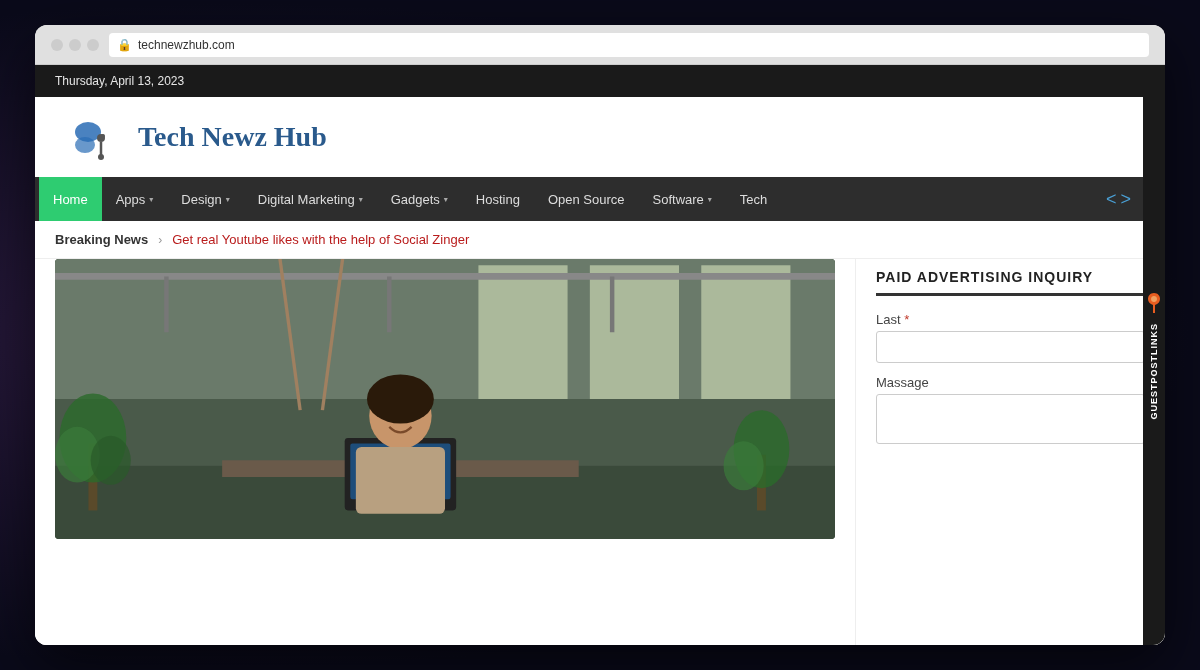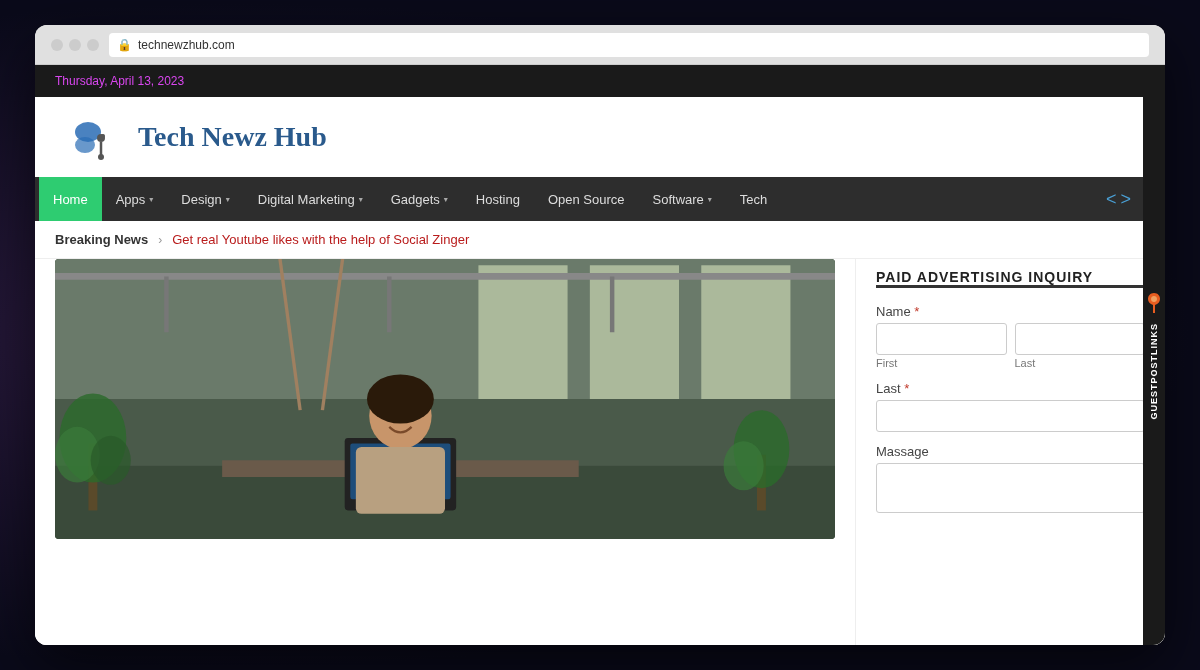--- a/index.html
+++ b/index.html
@@ -68,21 +68,21 @@
     .browser-content {
       background: white;
       height: calc(100% - 40px);
       overflow: hidden;
       position: relative;
     }
 
     
     .top-bar {
       background: #1a1a1a;
-      color: #d946ef;
+      color: #e5e5e5;
       font-size: 12px;
       padding: 6px 20px;
       height: 32px;
       display: flex;
       align-items: center;
     }
 
     
     .site-header {
       background: white;
@@ -197,20 +197,21 @@
       padding: 0 20px;
       border-left: 1px solid #eee;
     }
 
     .sidebar-widget-title {
       font-size: 14px;
       font-weight: bold;
       color: #222;
       letter-spacing: 1px;
       border-bottom: 3px solid #333;
+      padding-bottom: 8px;
       margin-bottom: 16px;
       margin-top: 10px;
     }
 
     .form-row {
       margin-bottom: 12px;
     }
 
     .form-label {
       font-size: 13px;
@@ -430,36 +431,20 @@
             <rect x="630" y="190" width="8" height="50" fill="#5a4a2a"></rect>
             <ellipse cx="634" cy="185" rx="25" ry="35" fill="#2a6a2a" opacity="0.8"></ellipse>
             <ellipse cx="618" cy="200" rx="18" ry="22" fill="#3a7a3a" opacity="0.7"></ellipse>
           </svg>
         </div>
       </div>
 
       <div class="sidebar">
         <h3 class="sidebar-widget-title">PAID ADVERTISING INQUIRY</h3>
 
-        <div class="form-row">
-          <label class="form-label">
-            <span>Name</span>
-            <span class="required">*</span>
-          </label>
-          <div class="form-name-row">
-            <div class="form-name-col">
-              <input type="text" class="form-input" style="">
-              <div class="form-sublabel">First</div>
-            </div>
-            <div class="form-name-col">
-              <input type="text" class="form-input" style="">
-              <div class="form-sublabel">Last</div>
-            </div>
-          </div>
-        </div>
 
         <div class="form-row">
           <label class="form-label">
             <span>Last</span>
             <span class="required">*</span>
           </label>
           <input type="email" class="form-input" style="">
         </div>
 
         <div class="form-row">

